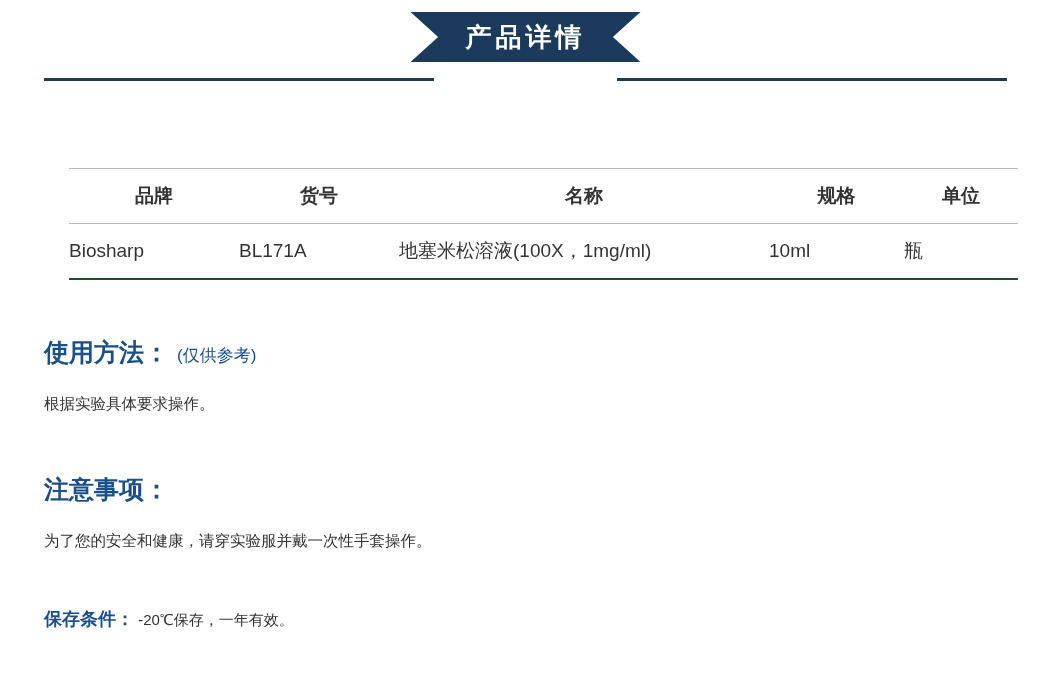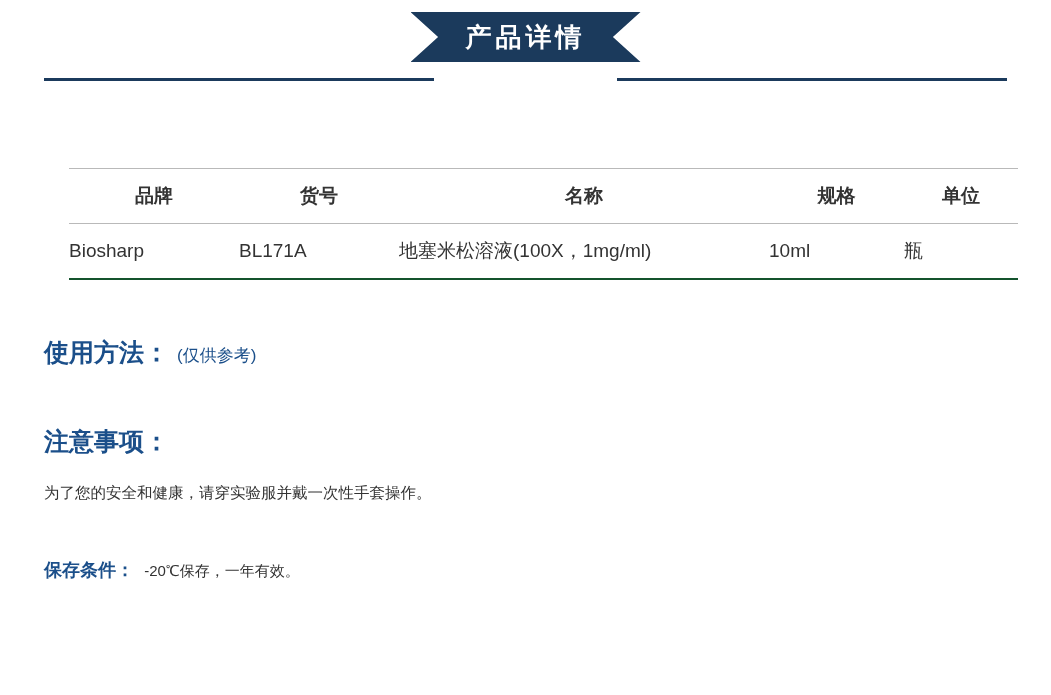--- a/index.html
+++ b/index.html
@@ -108,21 +108,20 @@
     margin-top: 52px;
     font-size: 15px;
     color: #333333;
   }
   .storage-label {
     color: #1b4f8a;
     font-weight: bold;
     font-size: 18px;
   }
   .storage-value {
-    margin-left: 6px;
   }
 </style>
 </head>
 <body>
 
 <div class="banner">
   <div class="banner-rule left"></div>
   <div class="banner-rule right"></div>
   <div class="banner-badge">产品详情</div>
 </div>
@@ -148,20 +147,21 @@
       </tr>
     </tbody>
   </table>
 </div>
 
 <div class="section">
   <div class="section-heading">
     <span>使用方法：</span>
     <span class="note">(仅供参考)</span>
   </div>
+  <div class="section-body">根据实验具体要求操作。</div>
 </div>
 
 <div class="section">
   <div class="section-heading">
     <span>注意事项：</span>
   </div>
   <div class="section-body">为了您的安全和健康，请穿实验服并戴一次性手套操作。</div>
 </div>
 
 <div class="section">

